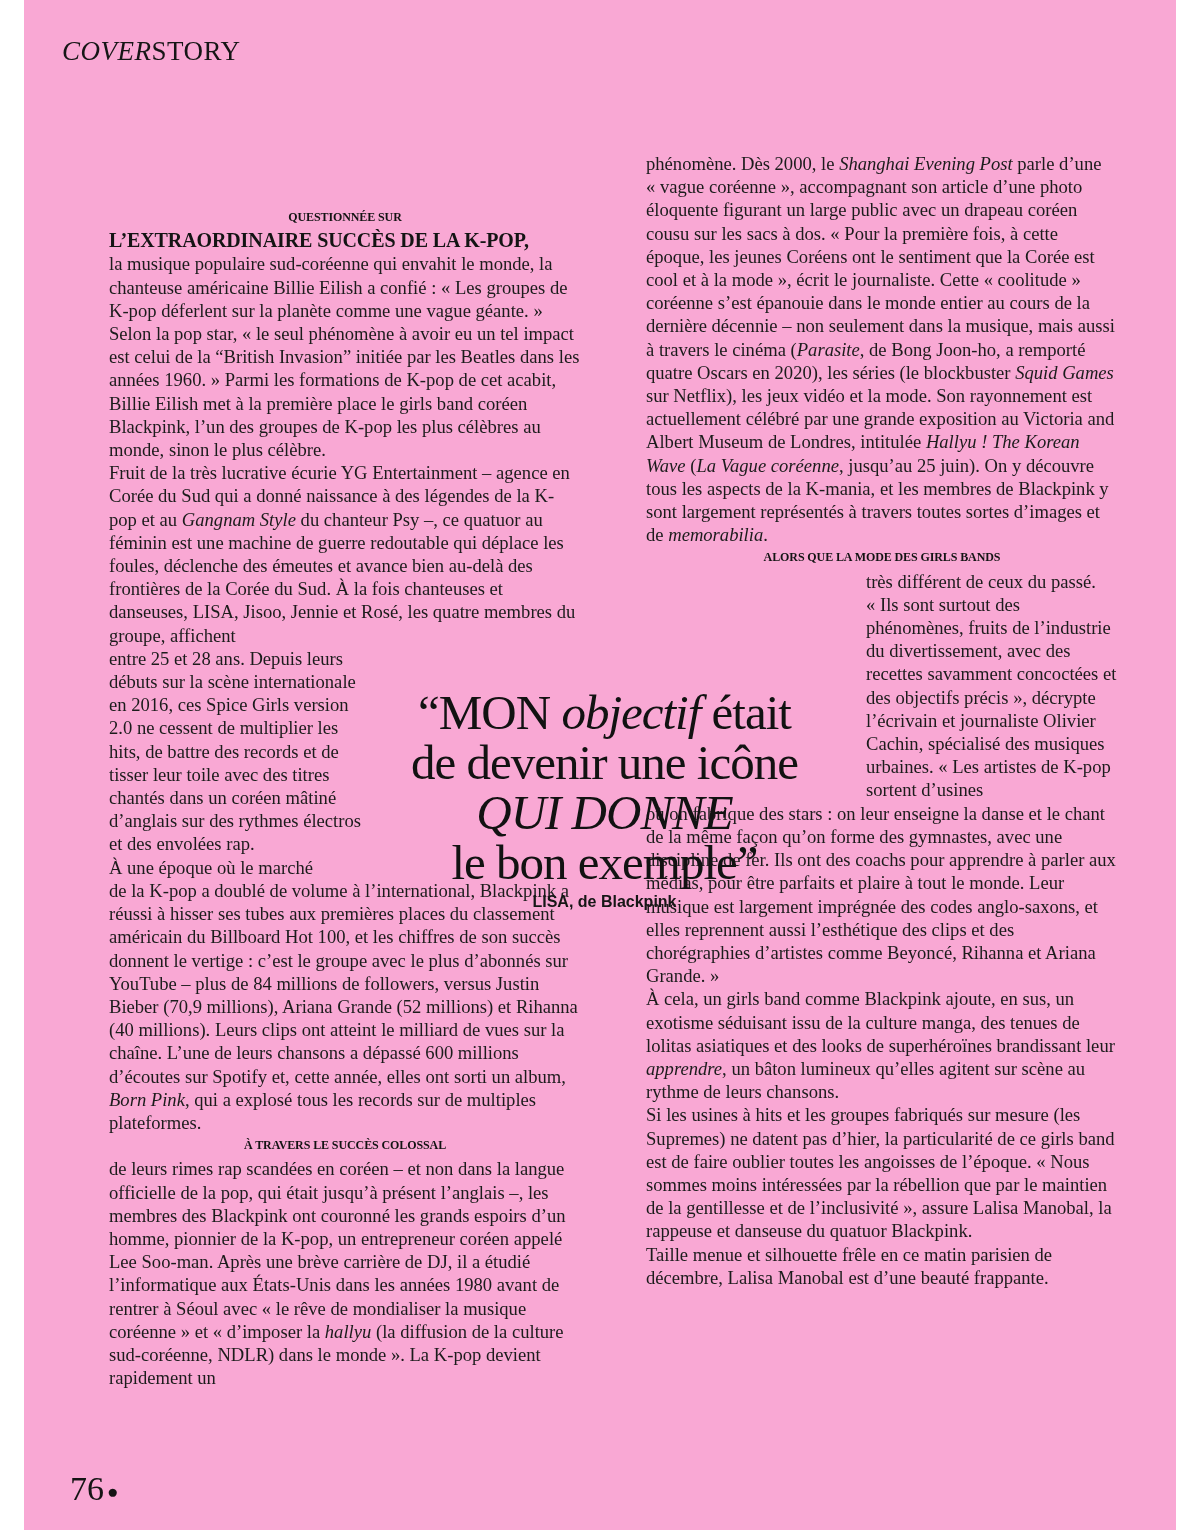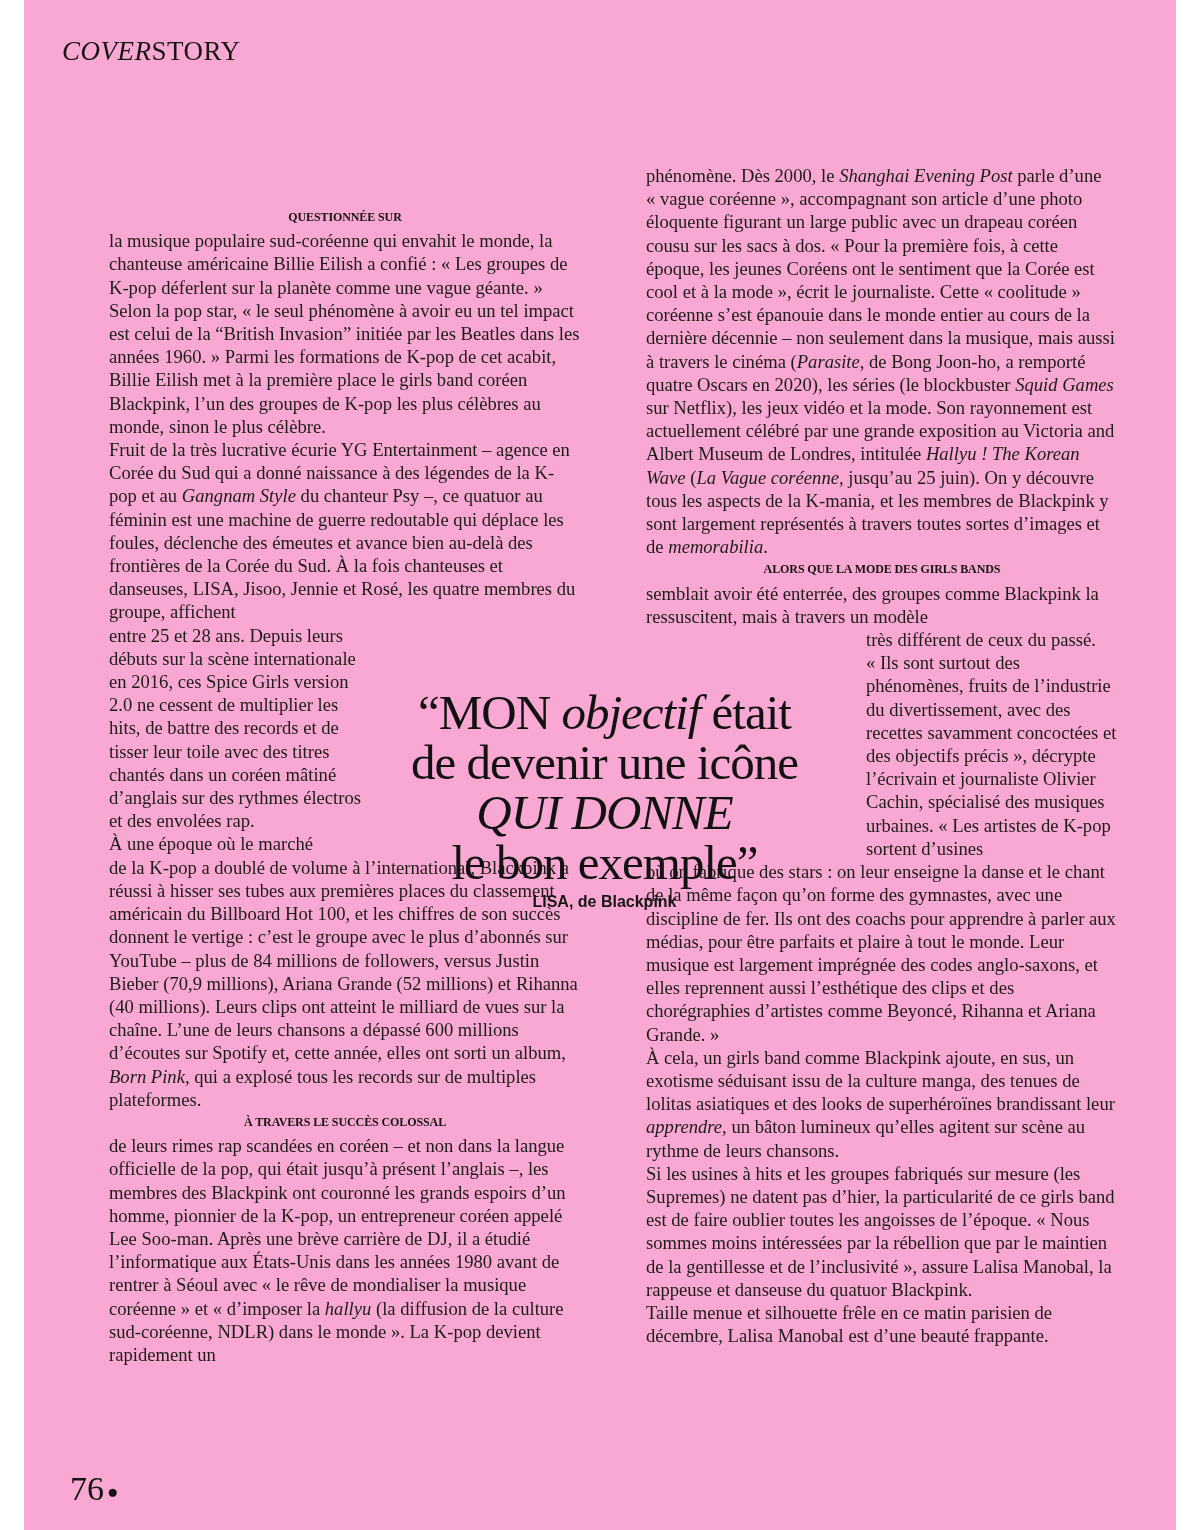--- a/index.html
+++ b/index.html
@@ -28,21 +28,21 @@
   
   .col {
     position: absolute;
     width: 472px;
     font-size: 18.6px;
     line-height: 23.2px;
     text-align: left;
     color: #1c1c1c;
   }
   .col-left  { left: 85px;  top: 206px; }
-  .col-right { left: 622px; top: 164px; }
+  .col-right { left: 622px; top: 152px; }
 
   .col p { margin: 0; padding: 0; }
   .h-center {
     margin: 0;
     text-align: center;
     font-weight: bold;
     font-size: 12px;
     letter-spacing: -0.1px;
     color: #141414;
   }
@@ -96,35 +96,35 @@
 <body>
 
 <div class="page">
 
   <div class="masthead">
     <span class="cover">COVER</span><span class="story">STORY</span>
   </div>
 
   <div class="col col-left">
     <p class="h-center">QUESTIONNÉE SUR</p>
+    <p class="h-lead">L’EXTRAORDINAIRE SUCCÈS DE LA K-POP,</p>
     <p>la musique populaire sud-coréenne qui envahit le monde, la chanteuse américaine Billie Eilish a confié&nbsp;: «&nbsp;Les groupes de K-pop déferlent sur la planète comme une vague géante.&nbsp;» Selon la pop star, «&nbsp;le seul phénomène à avoir eu un tel impact est celui de la “British Invasion” initiée par les Beatles dans les années 1960.&nbsp;» Parmi les formations de K-pop de cet acabit, Billie Eilish met à la première place le girls band coréen Blackpink, l’un des groupes de K-pop les plus célèbres au monde, sinon le plus célèbre.</p>
     <p><span>Fruit de la très lucrative écurie YG Entertainment – agence en Corée du Sud qui a donné naissance à des légendes de la K-pop et au </span><span class="it">Gangnam Style</span><span> du chanteur Psy –, ce quatuor au féminin est une machine de guerre redoutable qui déplace les foules, déclenche des émeutes et avance bien au-delà des frontières de la Corée du Sud. À la fois chanteuses et danseuses, LISA, Jisoo, Jennie et Rosé, les quatre membres du groupe, affichent</span></p>
     <div class="narrow-left">
       <p>entre 25 et 28 ans. Depuis leurs débuts sur la scène internationale en 2016, ces Spice Girls version 2.0 ne cessent de multiplier les hits, de battre des records et de tisser leur toile avec des titres chantés dans un coréen mâtiné d’anglais sur des rythmes électros et des envolées rap.</p>
       <p>À une époque où le marché</p>
     </div>
     <p><span>de la K-pop a doublé de volume à l’international, Blackpink a réussi à hisser ses tubes aux premières places du classement américain du Billboard Hot 100, et les chiffres de son succès donnent le vertige&nbsp;: c’est le groupe avec le plus d’abonnés sur YouTube – plus de 84 millions de followers, versus Justin Bieber (70,9 millions), Ariana Grande (52 millions) et Rihanna (40 millions). Leurs clips ont atteint le milliard de vues sur la chaîne. L’une de leurs chansons a dépassé 600 millions d’écoutes sur Spotify et, cette année, elles ont sorti un album, </span><span class="it">Born Pink</span><span>, qui a explosé tous les records sur de multiples plateformes.</span></p>
     <p class="h-center">À TRAVERS LE SUCCÈS COLOSSAL</p>
     <p><span>de leurs rimes rap scandées en coréen – et non dans la langue officielle de la pop, qui était jusqu’à présent l’anglais –, les membres des Blackpink ont couronné les grands espoirs d’un homme, pionnier de la K-pop, un entrepreneur coréen appelé Lee Soo-man. Après une brève carrière de DJ, il a étudié l’informatique aux États-Unis dans les années 1980 avant de rentrer à Séoul avec «&nbsp;le rêve de mondialiser la musique coréenne&nbsp;» et «&nbsp;d’imposer la </span><span class="it">hallyu</span><span> (la diffusion de la culture sud-coréenne, NDLR) dans le monde&nbsp;». La K-pop devient rapidement un</span></p>
   </div>
 
   <div class="col col-right">
     <p><span>phénomène. Dès 2000, le </span><span class="it">Shanghai Evening Post</span><span> parle d’une «&nbsp;vague coréenne&nbsp;», accompagnant son article d’une photo éloquente figurant un large public avec un drapeau coréen cousu sur les sacs à dos. «&nbsp;Pour la première fois, à cette époque, les jeunes Coréens ont le sentiment que la Corée est cool et à la mode&nbsp;», écrit le journaliste. Cette «&nbsp;coolitude&nbsp;» coréenne s’est épanouie dans le monde entier au cours de la dernière décennie – non seulement dans la musique, mais aussi à travers le cinéma (</span><span class="it">Parasite</span><span>, de Bong Joon-ho, a remporté quatre Oscars en 2020), les séries (le blockbuster </span><span class="it">Squid Games</span><span> sur Netflix), les jeux vidéo et la mode. Son rayonnement est actuellement célébré par une grande exposition au Victoria and Albert Museum de Londres, intitulée </span><span class="it">Hallyu&nbsp;! The Korean Wave</span><span> (</span><span class="it">La Vague coréenne</span><span>, jusqu’au 25 juin). On y découvre tous les aspects de la K-mania, et les membres de Blackpink y sont largement représentés à travers toutes sortes d’images et de </span><span class="it">memorabilia</span><span>.</span></p>
     <p class="h-center">ALORS QUE LA MODE DES GIRLS BANDS</p>
-    <p>semblait avoir été enterrée, des groupes comme Blackpink la ressuscitent, mais à travers un modèle</p>
     <div class="narrow-right">
       <p>très différent de ceux du passé. «&nbsp;Ils sont surtout des phénomènes, fruits de l’industrie du divertissement, avec des recettes savamment concoctées et des objectifs précis&nbsp;», décrypte l’écrivain et journaliste Olivier Cachin, spécialisé des musiques urbaines. «&nbsp;Les artistes de K-pop sortent d’usines</p>
     </div>
     <p>où on fabrique des stars&nbsp;: on leur enseigne la danse et le chant de la même façon qu’on forme des gymnastes, avec une discipline de fer. Ils ont des coachs pour apprendre à parler aux médias, pour être parfaits et plaire à tout le monde. Leur musique est largement imprégnée des codes anglo-saxons, et elles reprennent aussi l’esthétique des clips et des chorégraphies d’artistes comme Beyoncé, Rihanna et Ariana Grande.&nbsp;»</p>
     <p><span>À cela, un girls band comme Blackpink ajoute, en sus, un exotisme séduisant issu de la culture manga, des tenues de lolitas asiatiques et des looks de superhéroïnes brandissant leur </span><span class="it">apprendre</span><span>, un bâton lumineux qu’elles agitent sur scène au rythme de leurs chansons.</span></p>
     <p>Si les usines à hits et les groupes fabriqués sur mesure (les Supremes) ne datent pas d’hier, la particularité de ce girls band est de faire oublier toutes les angoisses de l’époque. «&nbsp;Nous sommes moins intéressées par la rébellion que par le maintien de la gentillesse et de l’inclusivité&nbsp;», assure Lalisa Manobal, la rappeuse et danseuse du quatuor Blackpink.</p>
     <p>Taille menue et silhouette frêle en ce matin parisien de décembre, Lalisa Manobal est d’une beauté frappante.</p>
   </div>
 
   <div class="pullquote">

